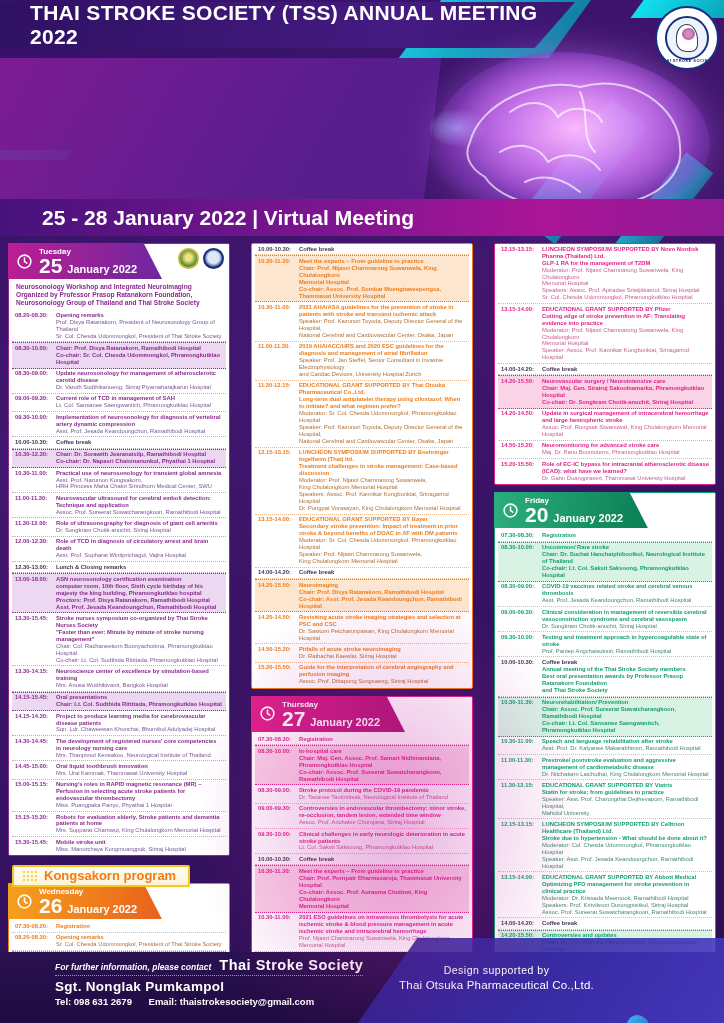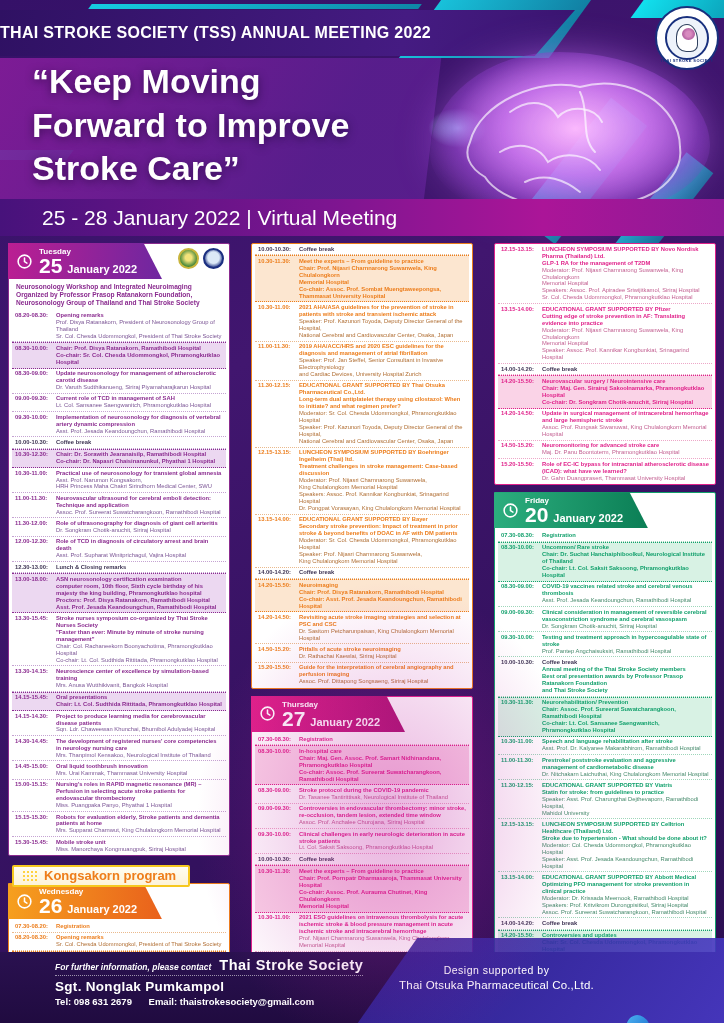--- a/index.html
+++ b/index.html
@@ -11,33 +11,33 @@
 
   
   .hdr { position:absolute; inset:0 0 auto 0; height:238px; }
   .stripe { position:absolute; background:linear-gradient(90deg,#12e0ee,#0a93ad); transform:skewX(-36deg); }
   .s1 { left:90px; top:4px; width:330px; height:5px; opacity:.9; }
   .s2 { left:420px; top:0; width:150px; height:58px; opacity:.85; }
   .s3 { left:640px; top:-8px; width:120px; height:26px; }
   .s4 { left:560px; top:96px; width:46px; height:150px; transform:rotate(38deg); opacity:.8; }
   .s5 { left:646px; top:150px; width:34px; height:120px; transform:rotate(38deg); opacity:.7; }
   .s6 { left:-20px; top:150px; width:90px; height:10px; opacity:.55; }
-  .title-band { position:absolute; left:0; top:10px; width:575px; height:46px;
+  .title-band { position:absolute; left:0; top:2px; width:575px; height:46px;
     background:linear-gradient(100deg,#2f1163,#451b82 70%,#3a1570);
     clip-path:polygon(0 0,100% 0,93% 100%,0 100%);
-    display:flex; align-items:center; 
-    color:#fff; font-size:16px; font-weight:bold; letter-spacing:.3px; }
+    display:flex; align-items:center; padding-left:30px;
+    color:#fff; font-size:21px; font-weight:bold; letter-spacing:.3px; }
   .head-bg { position:absolute; left:-18px; top:58px; width:450px; height:150px;
     background:linear-gradient(115deg,#8a1d9d,#5c1f91 75%); transform:skewX(-7deg); opacity:.85; }
   .headline { position:absolute; left:32px; top:60px; color:#fff; font-weight:bold;
     font-size:34px; line-height:1.28; text-shadow:0 2px 8px rgba(20,0,40,.55); }
   .date-band { position:absolute; left:0; top:199px; width:724px; height:37px;
     background:linear-gradient(90deg,#47127b,#7c1590 45%,#ab1598 75%,#8e1a96);
     display:flex; align-items:center; padding-left:42px;
-    color:#fff; font-size:21px; font-weight:normal; }
+    color:#fff; font-size:21px; font-weight:bold; }
   .brain { position:absolute; left:430px; top:52px; width:280px; height:170px;
     background:radial-gradient(ellipse at 52% 45%, rgba(255,190,255,.95) 0%, rgba(205,120,240,.8) 35%, rgba(140,60,200,.45) 60%, transparent 78%);
     border-radius:46% 54% 55% 45%/60% 55% 45% 40%;
     filter:drop-shadow(0 0 18px rgba(210,120,255,.8)); }
   .brain svg { position:absolute; inset:0; }
   .glow-dot { position:absolute; left:428px; top:108px; width:60px; height:40px;
     background:radial-gradient(ellipse, rgba(160,240,255,.95), transparent 70%); }
   .tss-logo { position:absolute; right:5px; top:6px; width:64px; height:64px; border-radius:50%;
     background:#fff; border:2px solid #18307e; display:flex; align-items:center; justify-content:center; }
   .tss-logo .inner { width:44px; height:44px; border-radius:50%; background:#eef3fb; border:2px solid #18307e;
@@ -134,25 +134,20 @@
         <g fill="none" stroke="rgba(255,255,255,0.65)" stroke-width="2" stroke-linecap="round">
           <path d="M40 90 C50 50,110 25,150 35 C200 20,250 55,250 95 C255 130,210 158,170 150 C130 165,70 150,55 125 C38 115,34 102,40 90 Z"></path>
           <path d="M80 60 C100 45,120 50,128 65 C140 52,165 55,172 70"></path>
           <path d="M70 100 C90 88,110 95,118 110 C135 98,160 103,170 118"></path>
           <path d="M150 40 C160 60,150 85,165 100"></path>
           <path d="M95 130 C115 120,135 128,150 140"></path>
         </g>
       </svg>
     </div>
 
-    <div class="headline">
-      <div>“Keep Moving</div>
-      <div>Forward to Improve</div>
-      <div>Stroke Care”</div>
-    </div>
 
     <div class="tss-logo">
       <div class="inner">
         <div class="head-shape"></div>
       </div>
       <div class="tss-ring-text">THAI STROKE SOCIETY</div>
     </div>
 
     <div class="date-band">
       <span>25 - 28 January 2022 | Virtual Meeting</span>

